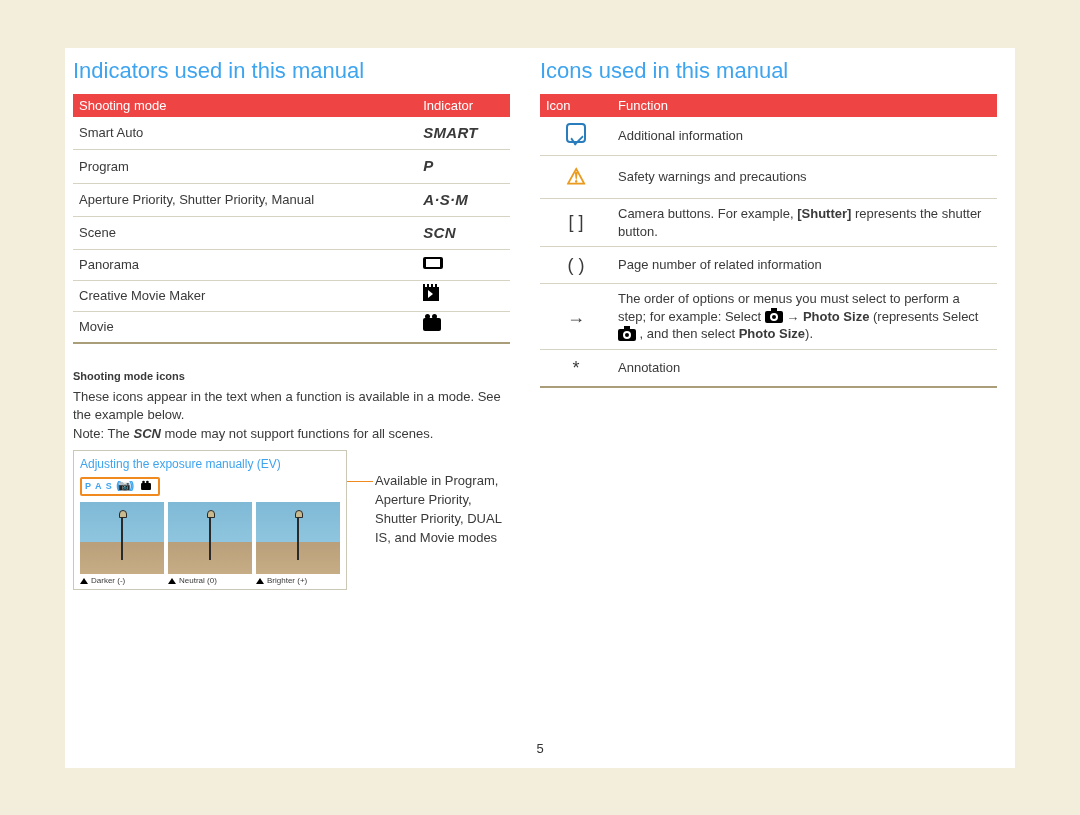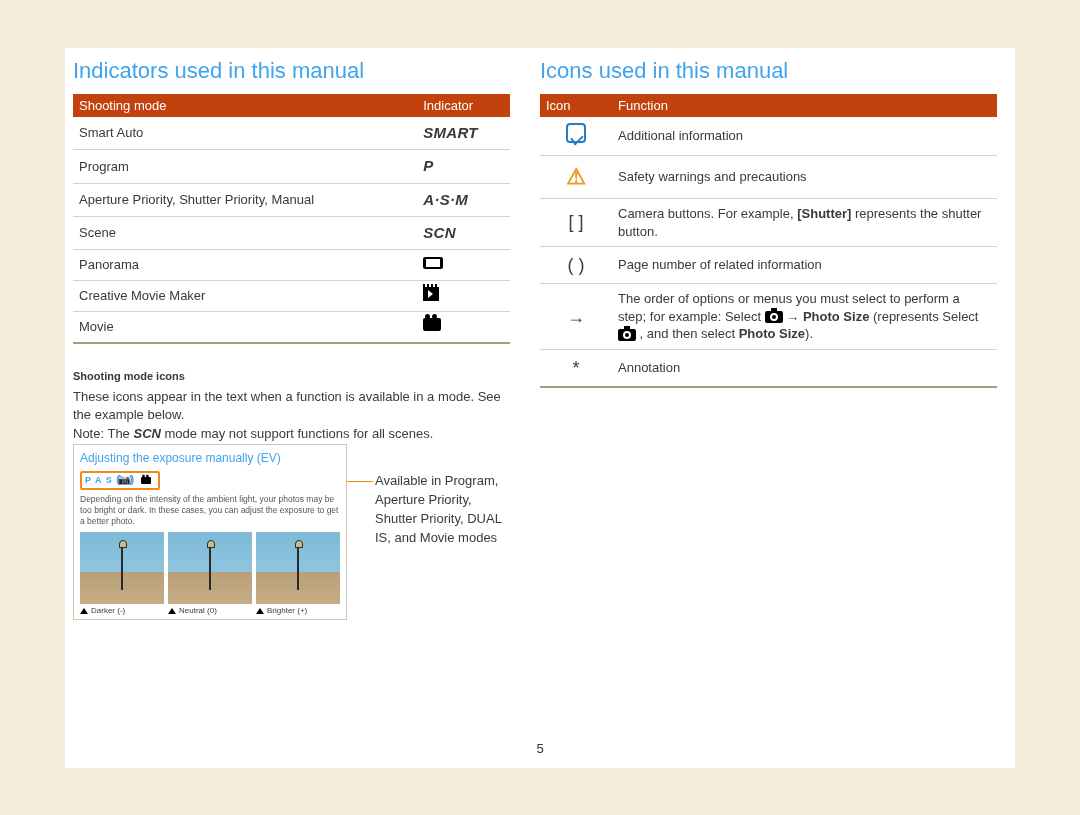--- a/index.html
+++ b/index.html
@@ -32,21 +32,21 @@
     font-weight: 400;
     font-size: 22px;
     margin: 0 0 10px 0;
   }
   table {
     width: 100%;
     border-collapse: collapse;
     font-size: 13px;
   }
   thead th {
-    background: #c2410c;
+    background: #ef4444;
     color: #fff;
     font-weight: 400;
     text-align: left;
     padding: 4px 6px;
     font-size: 13px;
   }
   tbody td {
     border-bottom: 1px solid #d7d3c2;
     padding: 6px 6px;
     vertical-align: middle;
@@ -63,20 +63,21 @@
     letter-spacing: 0.3px;
   }
   .icon-cell { text-align: center; width: 72px; font-size: 18px; }
   .sub { font-weight: 700; font-size: 11px; margin-top: 26px; margin-bottom: 6px; }
   .para { font-size: 13px; line-height: 1.45; color: #3a3a3a; }
   .scn-inline { font-family: "Arial Black", Arial; font-weight: 900; font-style: italic; font-size: 13px; }
   .example-box {
     border: 1px solid #ccc8b6;
     width: 282px;
     padding: 6px 6px 4px 6px;
+    margin-top: 6px;
     background: #fff;
     position: relative;
   }
   .example-title { color: #3ea4ef; font-size: 12px; margin-bottom: 4px; }
   .example-row-hl { border: 2px solid #f08a1f; border-radius: 2px; padding: 1px 3px; display: inline-block; font-size: 9px; font-weight: 700; color: #3ea4ef; letter-spacing: 1px; }
   .example-desc { font-size: 8.5px; color: #555; line-height: 1.25; margin-top: 4px; }
   .thumbs { display: flex; gap: 4px; margin-top: 6px; }
   .thumb { width: 84px; height: 72px; background: linear-gradient(to bottom, #7fb9d6 0%, #8fc5de 55%, #b9a07a 56%, #c6ad86 100%); position: relative; }
   .lamp { position:absolute; left:50%; top:8px; transform:translateX(-50%); width:10px; height:50px; }
   .lamp:before { content:""; position:absolute; top:0; left:2px; width:6px; height:6px; border:1px solid #2a2a2a; border-radius:50% 50% 0 0; background:#c9b98f;}
@@ -152,21 +153,20 @@
     <div class="sub">Shooting mode icons</div>
     <div class="para">These icons appear in the text when a function is available in a mode. See the example below.</div>
     <div class="para">
       <span>Note: The </span><span class="scn-inline">SCN</span><span> mode may not support functions for all scenes.</span>
     </div>
 
     <div class="example-wrap">
       <div class="example-box">
         <div class="example-title">Adjusting the exposure manually (EV)</div>
         <span class="example-row-hl"><span>P A S</span> <span class="dual-icon" style="font-size:7px;"></span> <span class="film2-icon" style="transform:scale(0.55);vertical-align:middle;"></span></span>
-        <div class="example-desc">Depending on the intensity of the ambient light, your photos may be too bright or dark. In these cases, you can adjust the exposure to get a better photo.</div>
         <div class="thumbs">
           <div class="thumb-col">
               <div class="thumb">
                 <div class="lamp"></div>
               </div>
               <div class="thumb-cap"><span class="tri"></span><span>Darker (-)</span></div>
             </div>
           <div class="thumb-col">
               <div class="thumb">
                 <div class="lamp"></div>

